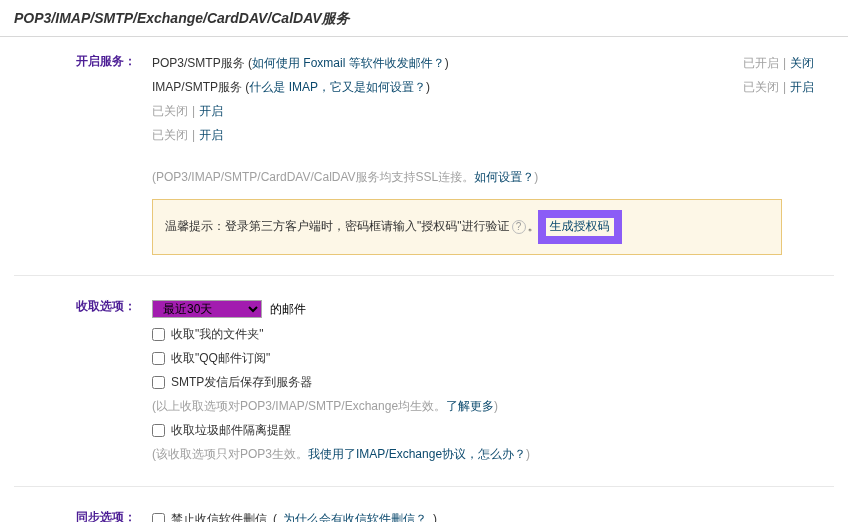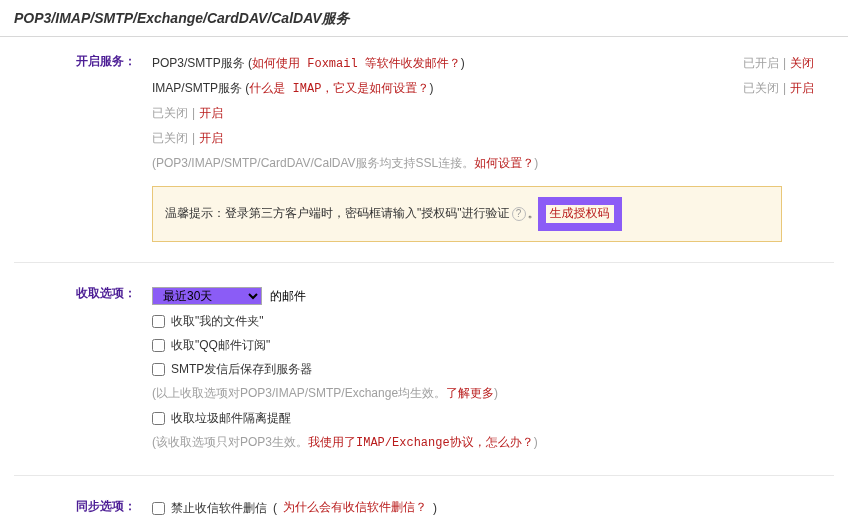--- a/index.html
+++ b/index.html
@@ -34,23 +34,23 @@
       flex: 1;
     }
     .service-row {
       display: flex;
       justify-content: space-between;
       align-items: center;
       line-height: 24px;
     }
     .service-left { color: #333; }
     .service-right { color: #a0a0a0; padding-right: 20px; }
-    .link { color: #b91c1c; text-decoration: none; cursor: pointer; font-family: Liberation Mono, monospace; }
+    .link { color: #0c4a6e; text-decoration: none; cursor: pointer; }
     .paren { color: #333; }
-    .info-line { color: #a0a0a0; line-height: 24px; }
+    .info-line { color: #a0a0a0; line-height: 24px; margin-top: 18px; }
     .tip-box {
       border: 1px solid #e9c778;
       background: #fdf7e7;
       padding: 10px 12px;
       margin-top: 10px;
       color: #333;
       display: inline-block;
       width: 630px;
     }
     .highlight-box {
@@ -71,21 +71,21 @@
       text-align: center;
       vertical-align: middle;
       margin: 0 2px;
     }
     .hr { height: 1px; background: linear-gradient(to right, #e8e8e8, #e8e8e8); margin: 6px 14px; }
     .select-row { display: flex; align-items: center; gap: 8px; line-height: 26px; }
     select {
       border: 1px solid #aaa;
       padding: 0 6px;
       font-size: 12px;
-      background: #8b5cf6;
+      background: #a21caf;
       min-width: 110px;
     }
     .checkbox-row { display: flex; align-items: center; gap: 6px; line-height: 24px; color: #333; }
     input[type="checkbox"] { width: 13px; height: 13px; }
     .note-line { color: #a0a0a0; line-height: 24px; }
     .sep { color: #a0a0a0; padding: 0 4px; }
   </style>
 </head>
 <body>
 

